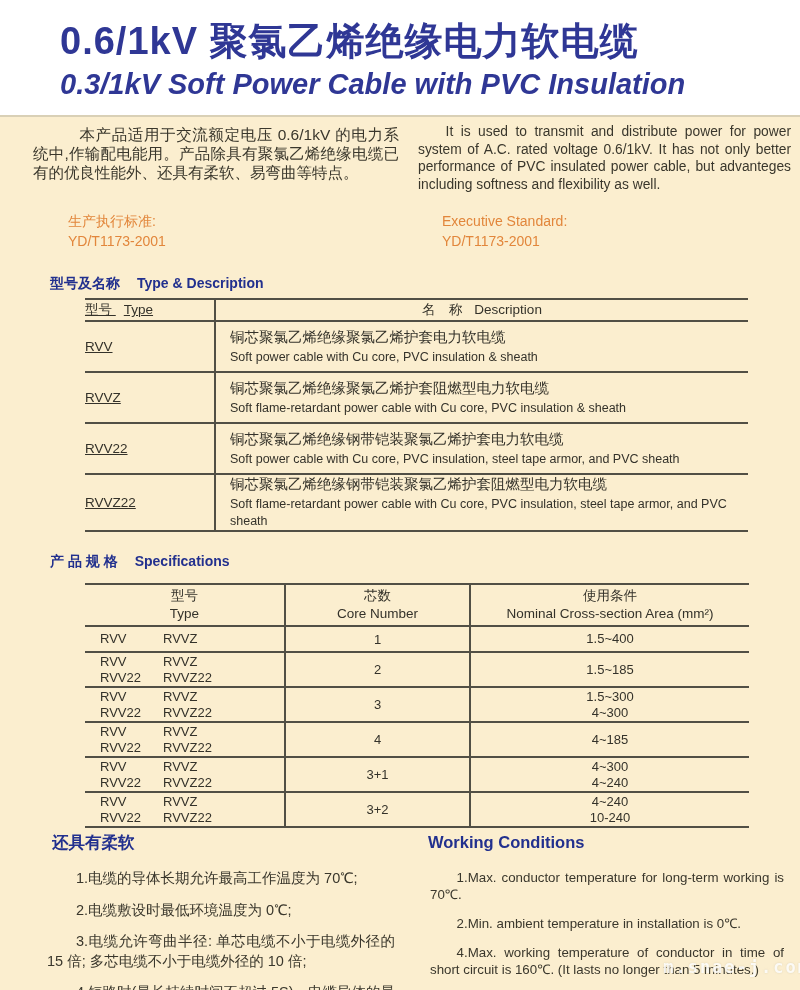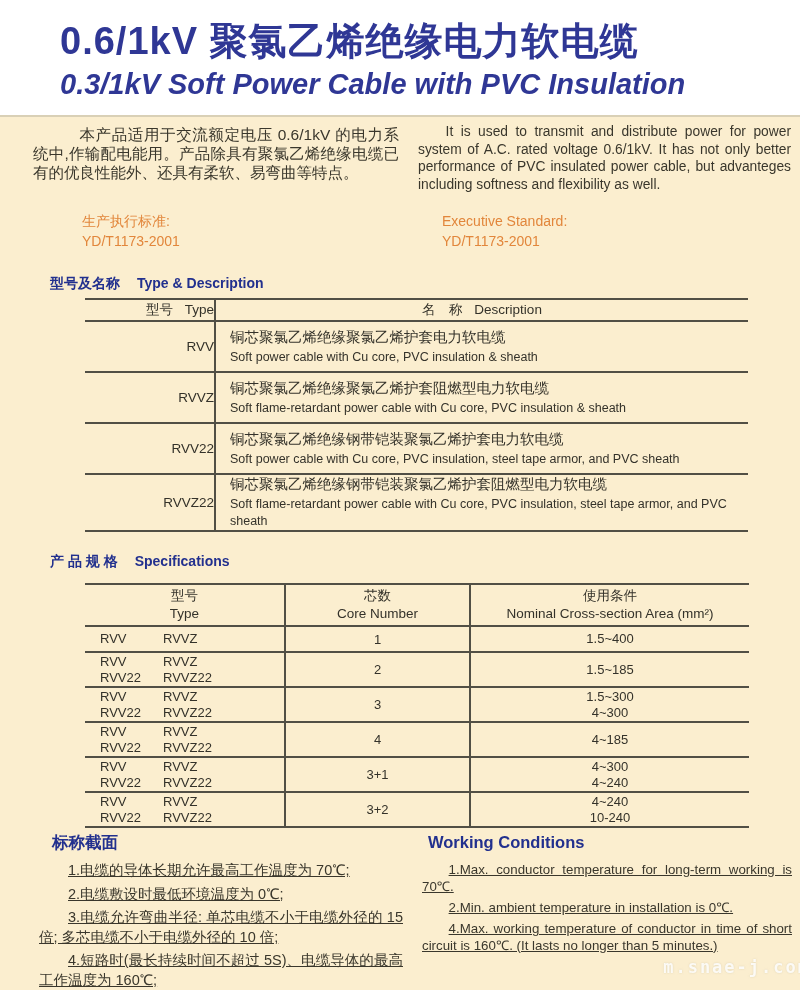--- a/index.html
+++ b/index.html
@@ -18,37 +18,37 @@
   .title-en{font-size:29px;font-weight:bold;font-style:italic;color:#2f3795;line-height:30px;margin-top:8px;}
 
   
   .intro-cn{position:absolute;left:33px;top:125px;width:366px;
     font-size:15.5px;line-height:19px;text-indent:3em;text-align:justify;}
   .intro-en{position:absolute;left:418px;top:123px;width:373px;
     font-size:13.8px;line-height:17.5px;text-indent:2em;text-align:justify;}
 
   
   .std{position:absolute;top:211px;font-size:14px;line-height:20px;color:#e2863b;}
-  .std-cn{left:82px;}
+  .std-cn{left:68px;}
   .std-en{left:442px;}
 
   
   .sec-head{position:absolute;color:#22308e;font-weight:bold;font-size:14px;line-height:20px;}
   .sec1{left:50px;top:273px;}
   .sec2{left:50px;top:551px;}
   .sec-head .en{margin-left:17px;}
 
   
   table{border-collapse:collapse;table-layout:fixed;color:#34322a;}
   td{padding:0;vertical-align:middle;}
 
   
   .t1{position:absolute;left:85px;top:298px;width:663px;border-top:2px solid #514f45;}
   .t1 td{border-bottom:2px solid #514f45;}
-  .t1 .ctype{border-right:2px solid #514f45;text-align:right;font-size:13.5px;}
+  .t1 .ctype{border-right:2px solid #514f45;text-align:left;font-size:13.5px;text-decoration:underline;}
   .t1 tr.h td{height:20px;font-size:13.5px;}
   .t1 tr.h .cdesc-h{text-align:center;}
   .t1 tr.h .gap{margin-left:8px;}
   .t1 tr.r td{height:49px;}
   .t1 .cdesc{padding-left:14px;}
   .t1 .cdesc .cn{font-size:14.5px;line-height:19px;}
   .t1 .cdesc .en{font-size:12.5px;line-height:17px;margin-top:2px;}
 
   
   .t2{position:absolute;left:85px;top:583px;width:664px;border-top:2px solid #514f45;text-align:center;}
@@ -59,21 +59,21 @@
   .t2 tr.rr td{height:33px;}
   .t2 .pair{display:flex;padding-left:15px;text-align:left;line-height:16px;}
   .t2 .pair .a{width:63px;}
   .t2 .area div{line-height:16px;}
 
   
   .cond-head{position:absolute;top:832px;color:#22308e;font-weight:bold;font-size:16.5px;line-height:20px;}
   .ch-cn{left:52px;}
   .ch-en{left:428px;}
   .cond-list{position:absolute;top:857px;margin:0;text-align:justify;}
-  .cond-list p{margin:4px;text-indent:2em;text-decoration:underline;}
+  .cond-list p{margin:12px;text-indent:2em;}
   .cl-cn{left:35px;width:372px;font-size:14.5px;line-height:19.5px;}
   .cl-en{left:418px;width:378px;font-size:13.3px;line-height:17px;}
 
   
   .watermark{
     position:absolute;right:-10px;top:957px;
     font-family:"DejaVu Sans Mono",monospace;font-size:17px;font-weight:bold;
     color:rgba(255,255,255,0.85);letter-spacing:2px;
     text-shadow:0 0 2px rgba(205,193,160,0.6);
   }
@@ -273,21 +273,21 @@
       </td>
       <td class="v">3+2</td>
       <td class="area">
         <div>4~240</div>
         <div>10-240</div>
       </td>
     </tr>
   </tbody>
     </table>
 
-  <div class="cond-head ch-cn">标称截面</div>
+  <div class="cond-head ch-cn">还具有柔软</div>
   <div class="cond-head ch-en">Working Conditions</div>
 
   <div class="cond-list cl-cn">
     <p>1.电缆的导体长期允许最高工作温度为 70℃;</p>
     <p>2.电缆敷设时最低环境温度为 0℃;</p>
     <p>3.电缆允许弯曲半径: 单芯电缆不小于电缆外径的 15 倍; 多芯电缆不小于电缆外径的 10 倍;</p>
     <p>4.短路时(最长持续时间不超过 5S)、电缆导体的最高工作温度为 160℃;</p>
   </div>
   <div class="cond-list cl-en">
     <p>1.Max. conductor temperature for long-term working is 70℃.</p>

